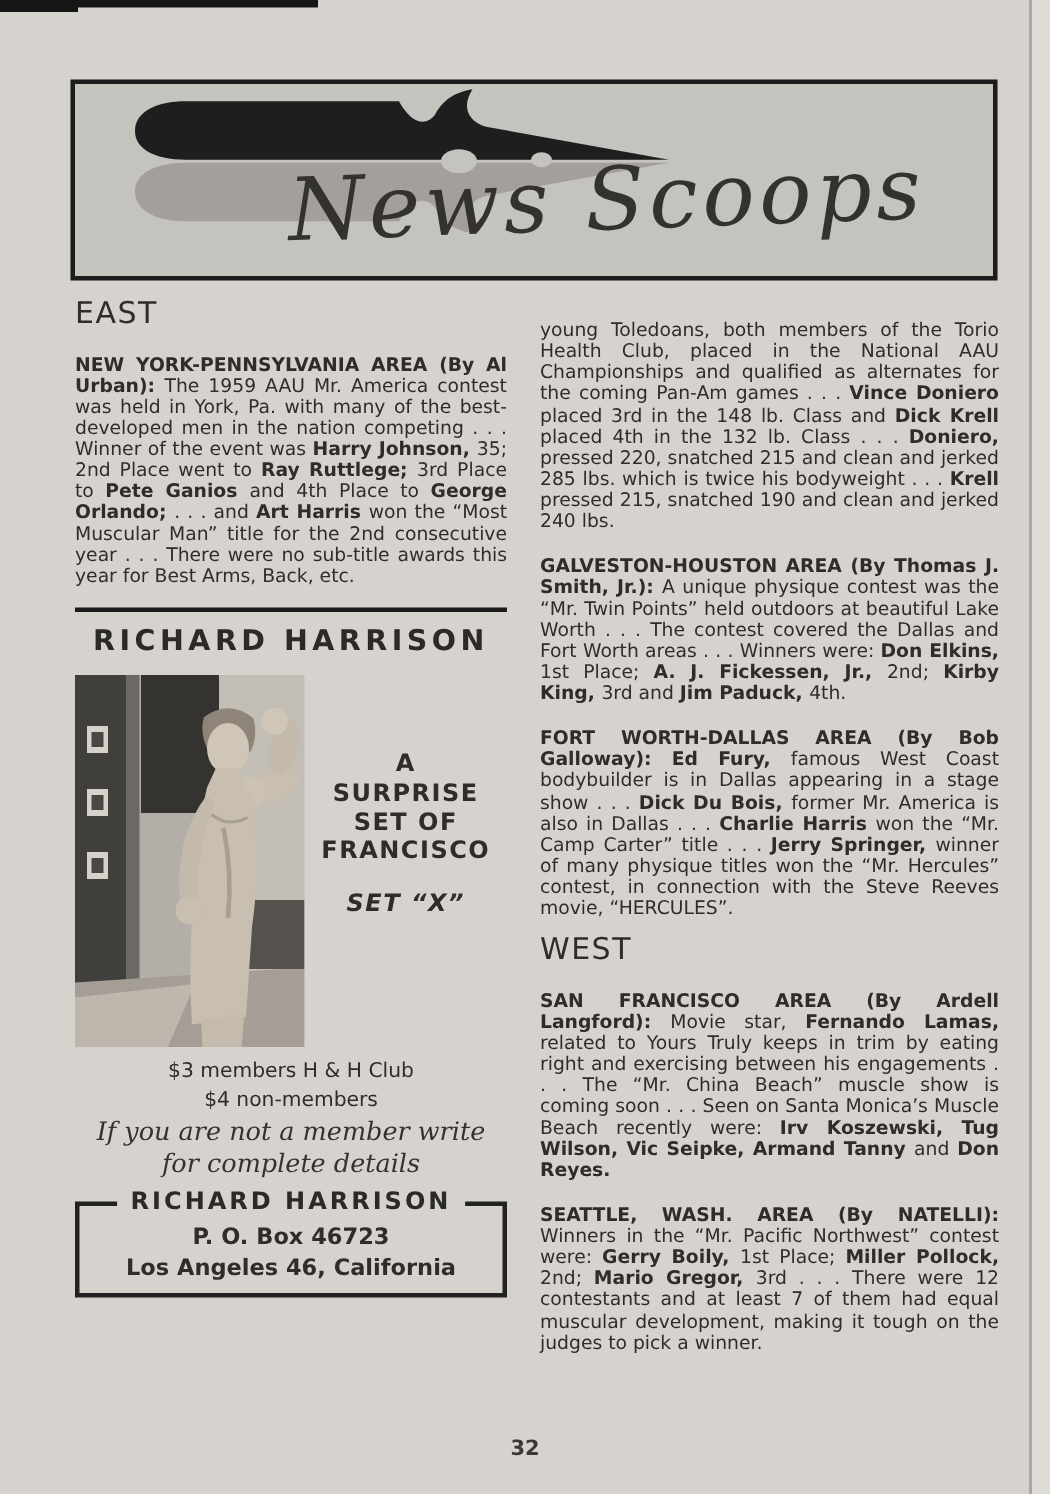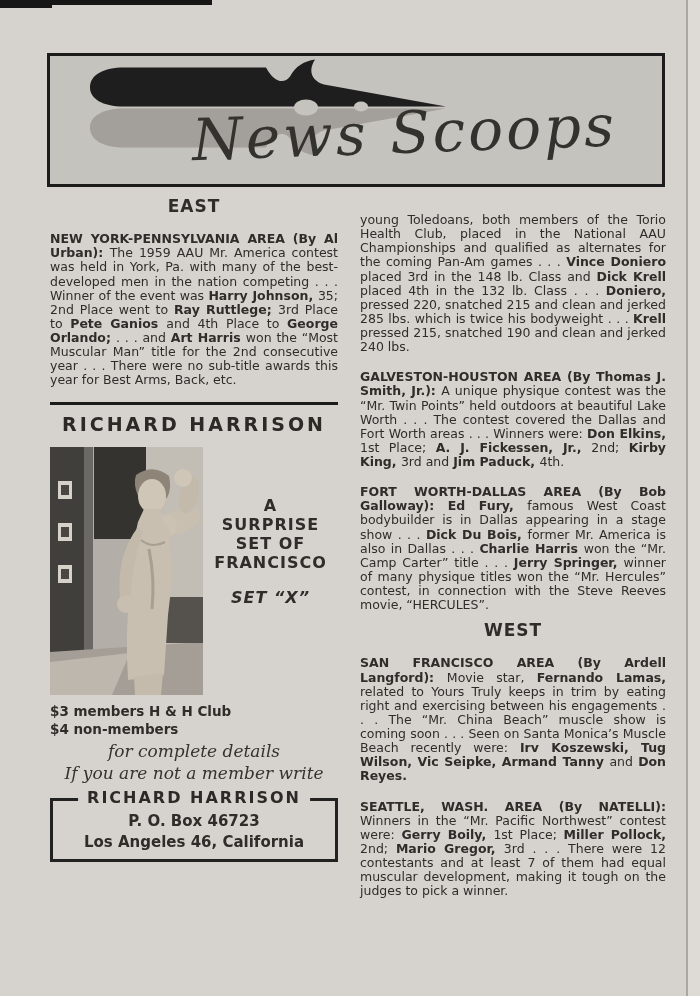--- a/index.html
+++ b/index.html
@@ -28,39 +28,39 @@
     transform:rotate(-2deg); white-space:nowrap;
   }
 
   
   .col { position:absolute; top:197px; font-size:12.5px; line-height:1.13; }
   .col-left  { left:50px;  width:288px; }
   .col-right { left:360px; width:306px; }
   .col p { margin:16px 0 9px 0; text-align:justify; }
   .b { font-weight:bold; }
   .sec-heading {
-    text-align:center; font-weight:bold; font-size:17px;
+    text-align:left; font-weight:normal; font-size:20px;
     letter-spacing:1px; margin:0 0 4px 0;
   }
   .sec-heading.mt { margin-top:9px; }
 
   
   .ad-rule { height:3px; background:#1b1b1b; margin-top:14px; }
   .ad-title {
     text-align:center; font-weight:bold; font-size:19px;
     letter-spacing:3px; margin-top:9px; color:#2b2a27;
   }
   .ad-row { display:flex; margin-top:12px; }
   .ad-photo { width:153px; height:248px; flex:0 0 auto; }
   .ad-photo svg { display:block; width:153px; height:248px; }
   .ad-tagline { flex:1; text-align:center; font-weight:bold; font-size:16px; letter-spacing:1px; }
   .tag-line { margin-top:1px; }
   .tag-line.first { margin-top:50px; }
   .tag-line.setx { margin-top:17px; font-style:italic; }
-  .ad-prices { text-align:left; font-weight:bold; font-size:13.5px; margin-top:7px; line-height:1.35; }
+  .ad-prices { text-align:center; font-weight:normal; font-size:13.5px; margin-top:7px; line-height:1.35; }
   .ad-note {
     text-align:center; font-family:"DejaVu Serif", serif; font-style:italic;
     font-size:17px; line-height:1.25; margin-top:3px; color:#34332f;
   }
   .ad-contact {
     position:relative; margin-top:14px; border:3px solid #222;
     padding:10px 4px 6px 4px; text-align:center;
   }
   .ad-contact-name {
     position:absolute; top:-12px; left:50%; transform:translateX(-50%);
@@ -145,34 +145,35 @@
         <div class="tag-line">FRANCISCO</div>
         <div class="tag-line setx">SET “X”</div>
       </div>
     </div>
 
     <div class="ad-prices">
       <div>$3 members H &amp; H Club</div>
       <div>$4 non-members</div>
     </div>
     <div class="ad-note">
+      <div>If you are not a member write</div>
       <div>for complete details</div>
-      <div>If you are not a member write</div>
     </div>
 
     <div class="ad-contact">
       <div class="ad-contact-name">RICHARD HARRISON</div>
       <div class="ad-contact-line">P. O. Box 46723</div>
       <div class="ad-contact-line">Los Angeles 46, California</div>
     </div>
   </div>
 
   <div class="col col-right">
     <p><span>young Toledoans, both members of the Torio Health Club, placed in the National AAU Championships and qualified as alternates for the coming Pan-Am games . . . </span><span class="b">Vince Doniero </span><span>placed 3rd in the 148 lb. Class and </span><span class="b">Dick Krell </span><span>placed 4th in the 132 lb. Class . . . </span><span class="b">Doniero, </span><span>pressed 220, snatched 215 and clean and jerked 285 lbs. which is twice his bodyweight . . . </span><span class="b">Krell </span><span>pressed 215, snatched 190 and clean and jerked 240 lbs.</span></p>
     <p><span class="b">GALVESTON-HOUSTON AREA (By Thomas J. Smith, Jr.): </span><span>A unique physique contest was the “Mr. Twin Points” held outdoors at beautiful Lake Worth . . . The contest covered the Dallas and Fort Worth areas . . . Winners were: </span><span class="b">Don Elkins, </span><span>1st Place; </span><span class="b">A. J. Fickessen, Jr., </span><span>2nd; </span><span class="b">Kirby King, </span><span>3rd and </span><span class="b">Jim Paduck, </span><span>4th.</span></p>
     <p><span class="b">FORT WORTH-DALLAS AREA (By Bob Galloway): </span><span class="b">Ed Fury, </span><span>famous West Coast bodybuilder is in Dallas appearing in a stage show . . . </span><span class="b">Dick Du Bois, </span><span>former Mr. America is also in Dallas . . . </span><span class="b">Charlie Harris </span><span>won the “Mr. Camp Carter” title . . . </span><span class="b">Jerry Springer, </span><span>winner of many physique titles won the “Mr. Hercules” contest, in connection with the Steve Reeves movie, “HERCULES”.</span></p>
     <div class="sec-heading mt">WEST</div>
     <p><span class="b">SAN FRANCISCO AREA (By Ardell Langford): </span><span>Movie star, </span><span class="b">Fernando Lamas, </span><span>related to Yours Truly keeps in trim by eating right and exercising between his engagements . . . The “Mr. China Beach” muscle show is coming soon . . . Seen on Santa Monica’s Muscle Beach recently were: </span><span class="b">Irv Koszewski, Tug Wilson, Vic Seipke, Armand Tanny </span><span>and </span><span class="b">Don Reyes.</span></p>
     <p><span class="b">SEATTLE, WASH. AREA (By NATELLI): </span><span>Winners in the “Mr. Pacific Northwest” contest were: </span><span class="b">Gerry Boily, </span><span>1st Place; </span><span class="b">Miller Pollock, </span><span>2nd; </span><span class="b">Mario Gregor, </span><span>3rd . . . There were 12 contestants and at least 7 of them had equal muscular development, making it tough on the judges to pick a winner.</span></p>
   </div>
 
+  <div class="page-number">32</div>
 
 </div>
 
 </body></html>

